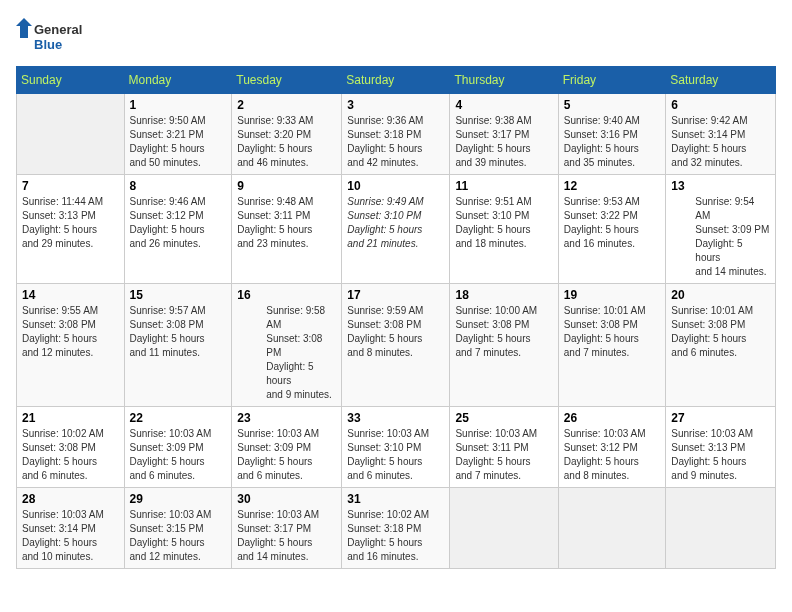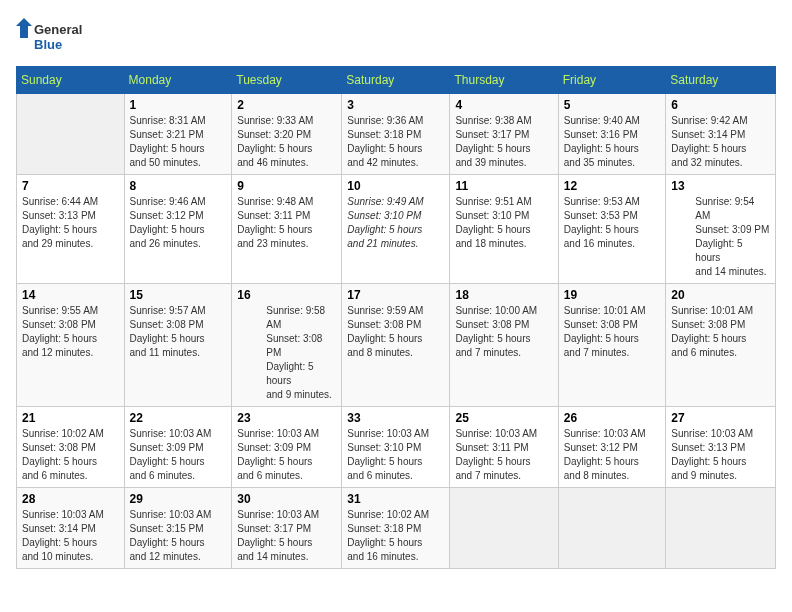--- a/index.html
+++ b/index.html
@@ -97,21 +97,21 @@
         <th>Thursday</th>
         <th>Friday</th>
         <th>Saturday</th>
       </tr>
   </thead>
   <tbody id="calendar-body">
   <tr>
         <td class="empty-cell"></td>
         <td>
           <span class="day-num">1</span>
-          <div class="day-info" style="white-space: pre-line;">Sunrise: 8:31 AM
+          <div class="day-info" style="white-space: pre-line;">Sunrise: 9:50 AM
 Sunset: 3:21 PM
 Daylight: 5 hours
 and 50 minutes.</div>
         </td>
         <td>
           <span class="day-num">2</span>
           <div class="day-info" style="white-space: pre-line;">Sunrise: 9:33 AM
 Sunset: 3:20 PM
 Daylight: 5 hours
 and 46 minutes.</div>
@@ -141,21 +141,21 @@
           <span class="day-num">6</span>
           <div class="day-info" style="white-space: pre-line;">Sunrise: 9:42 AM
 Sunset: 3:14 PM
 Daylight: 5 hours
 and 32 minutes.</div>
         </td>
       </tr>
       <tr>
         <td>
           <span class="day-num">7</span>
-          <div class="day-info" style="white-space: pre-line;">Sunrise: 6:44 AM
+          <div class="day-info" style="white-space: pre-line;">Sunrise: 11:44 AM
 Sunset: 3:13 PM
 Daylight: 5 hours
 and 29 minutes.</div>
         </td>
         <td>
           <span class="day-num">8</span>
           <div class="day-info" style="white-space: pre-line;">Sunrise: 9:46 AM
 Sunset: 3:12 PM
 Daylight: 5 hours
 and 26 minutes.</div>
@@ -177,21 +177,21 @@
         <td>
           <span class="day-num">11</span>
           <div class="day-info" style="white-space: pre-line;">Sunrise: 9:51 AM
 Sunset: 3:10 PM
 Daylight: 5 hours
 and 18 minutes.</div>
         </td>
         <td>
           <span class="day-num">12</span>
           <div class="day-info" style="white-space: pre-line;">Sunrise: 9:53 AM
-Sunset: 3:53 PM
+Sunset: 3:22 PM
 Daylight: 5 hours
 and 16 minutes.</div>
         </td>
         <td>
           <span class="day-num">13</span>
           <div class="day-info" style="white-space: pre-line; margin-left: 24px;">Sunrise: 9:54 AM
 Sunset: 3:09 PM
 Daylight: 5 hours
 and 14 minutes.</div>
         </td>

